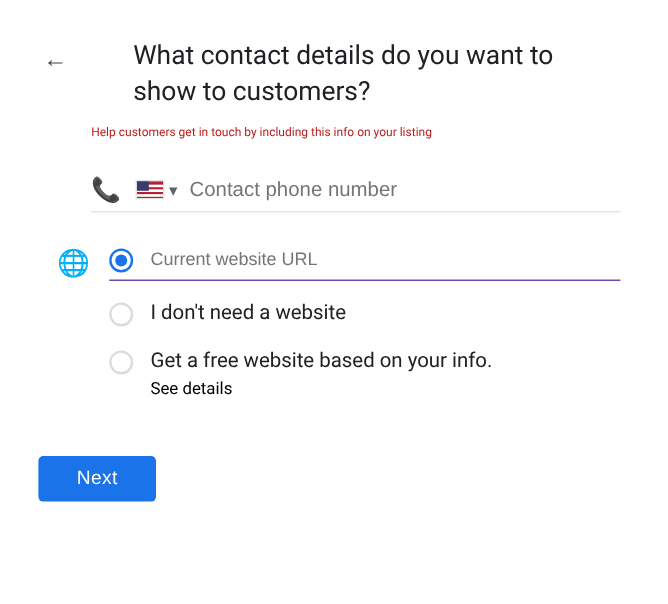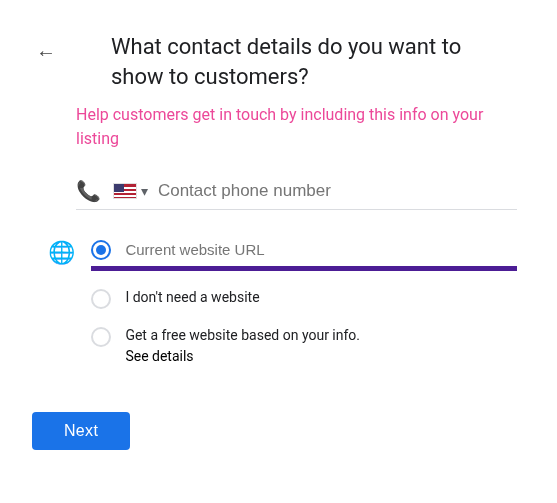--- a/index.html
+++ b/index.html
@@ -36,22 +36,22 @@
       flex-shrink: 0;
     }
     .title {
       font-size: 22px;
       font-weight: 400;
       color: #202124;
       line-height: 1.35;
       margin-left: 39px;
     }
     .subtitle {
-      font-size: 16px;
-      color: #ec4899;
+      font-size: 10px;
+      color: #b91c1c;
       margin-left: 44px;
       margin-bottom: 28px;
       line-height: 1.5;
     }
     .phone-row {
       display: flex;
       align-items: center;
       gap: 10px;
       margin-left: 44px;
       margin-bottom: 28px;
@@ -143,36 +143,36 @@
       content: '';
       width: 10px;
       height: 10px;
       border-radius: 50%;
       background: #1a73e8;
     }
     .option-text-wrap {
       flex: 1;
     }
     .option-label {
-      font-size: 14px;
+      font-size: 17px;
       color: #202124;
       line-height: 1.4;
     }
     .see-details {
       font-size: 14px;
       color: #000000;
       cursor: pointer;
       display: block;
       margin-top: 2px;
       text-decoration: none;
     }
     .website-url-row {
       display: flex;
       align-items: center;
-      border-bottom: 5px solid #4c1d95;
+      border-bottom: 1px solid #4c1d95;
       padding-bottom: 6px;
       margin-bottom: 16px;
     }
     .website-url-input {
       border: none;
       outline: none;
       font-size: 15px;
       color: #9aa0a6;
       flex: 1;
       background: transparent;

